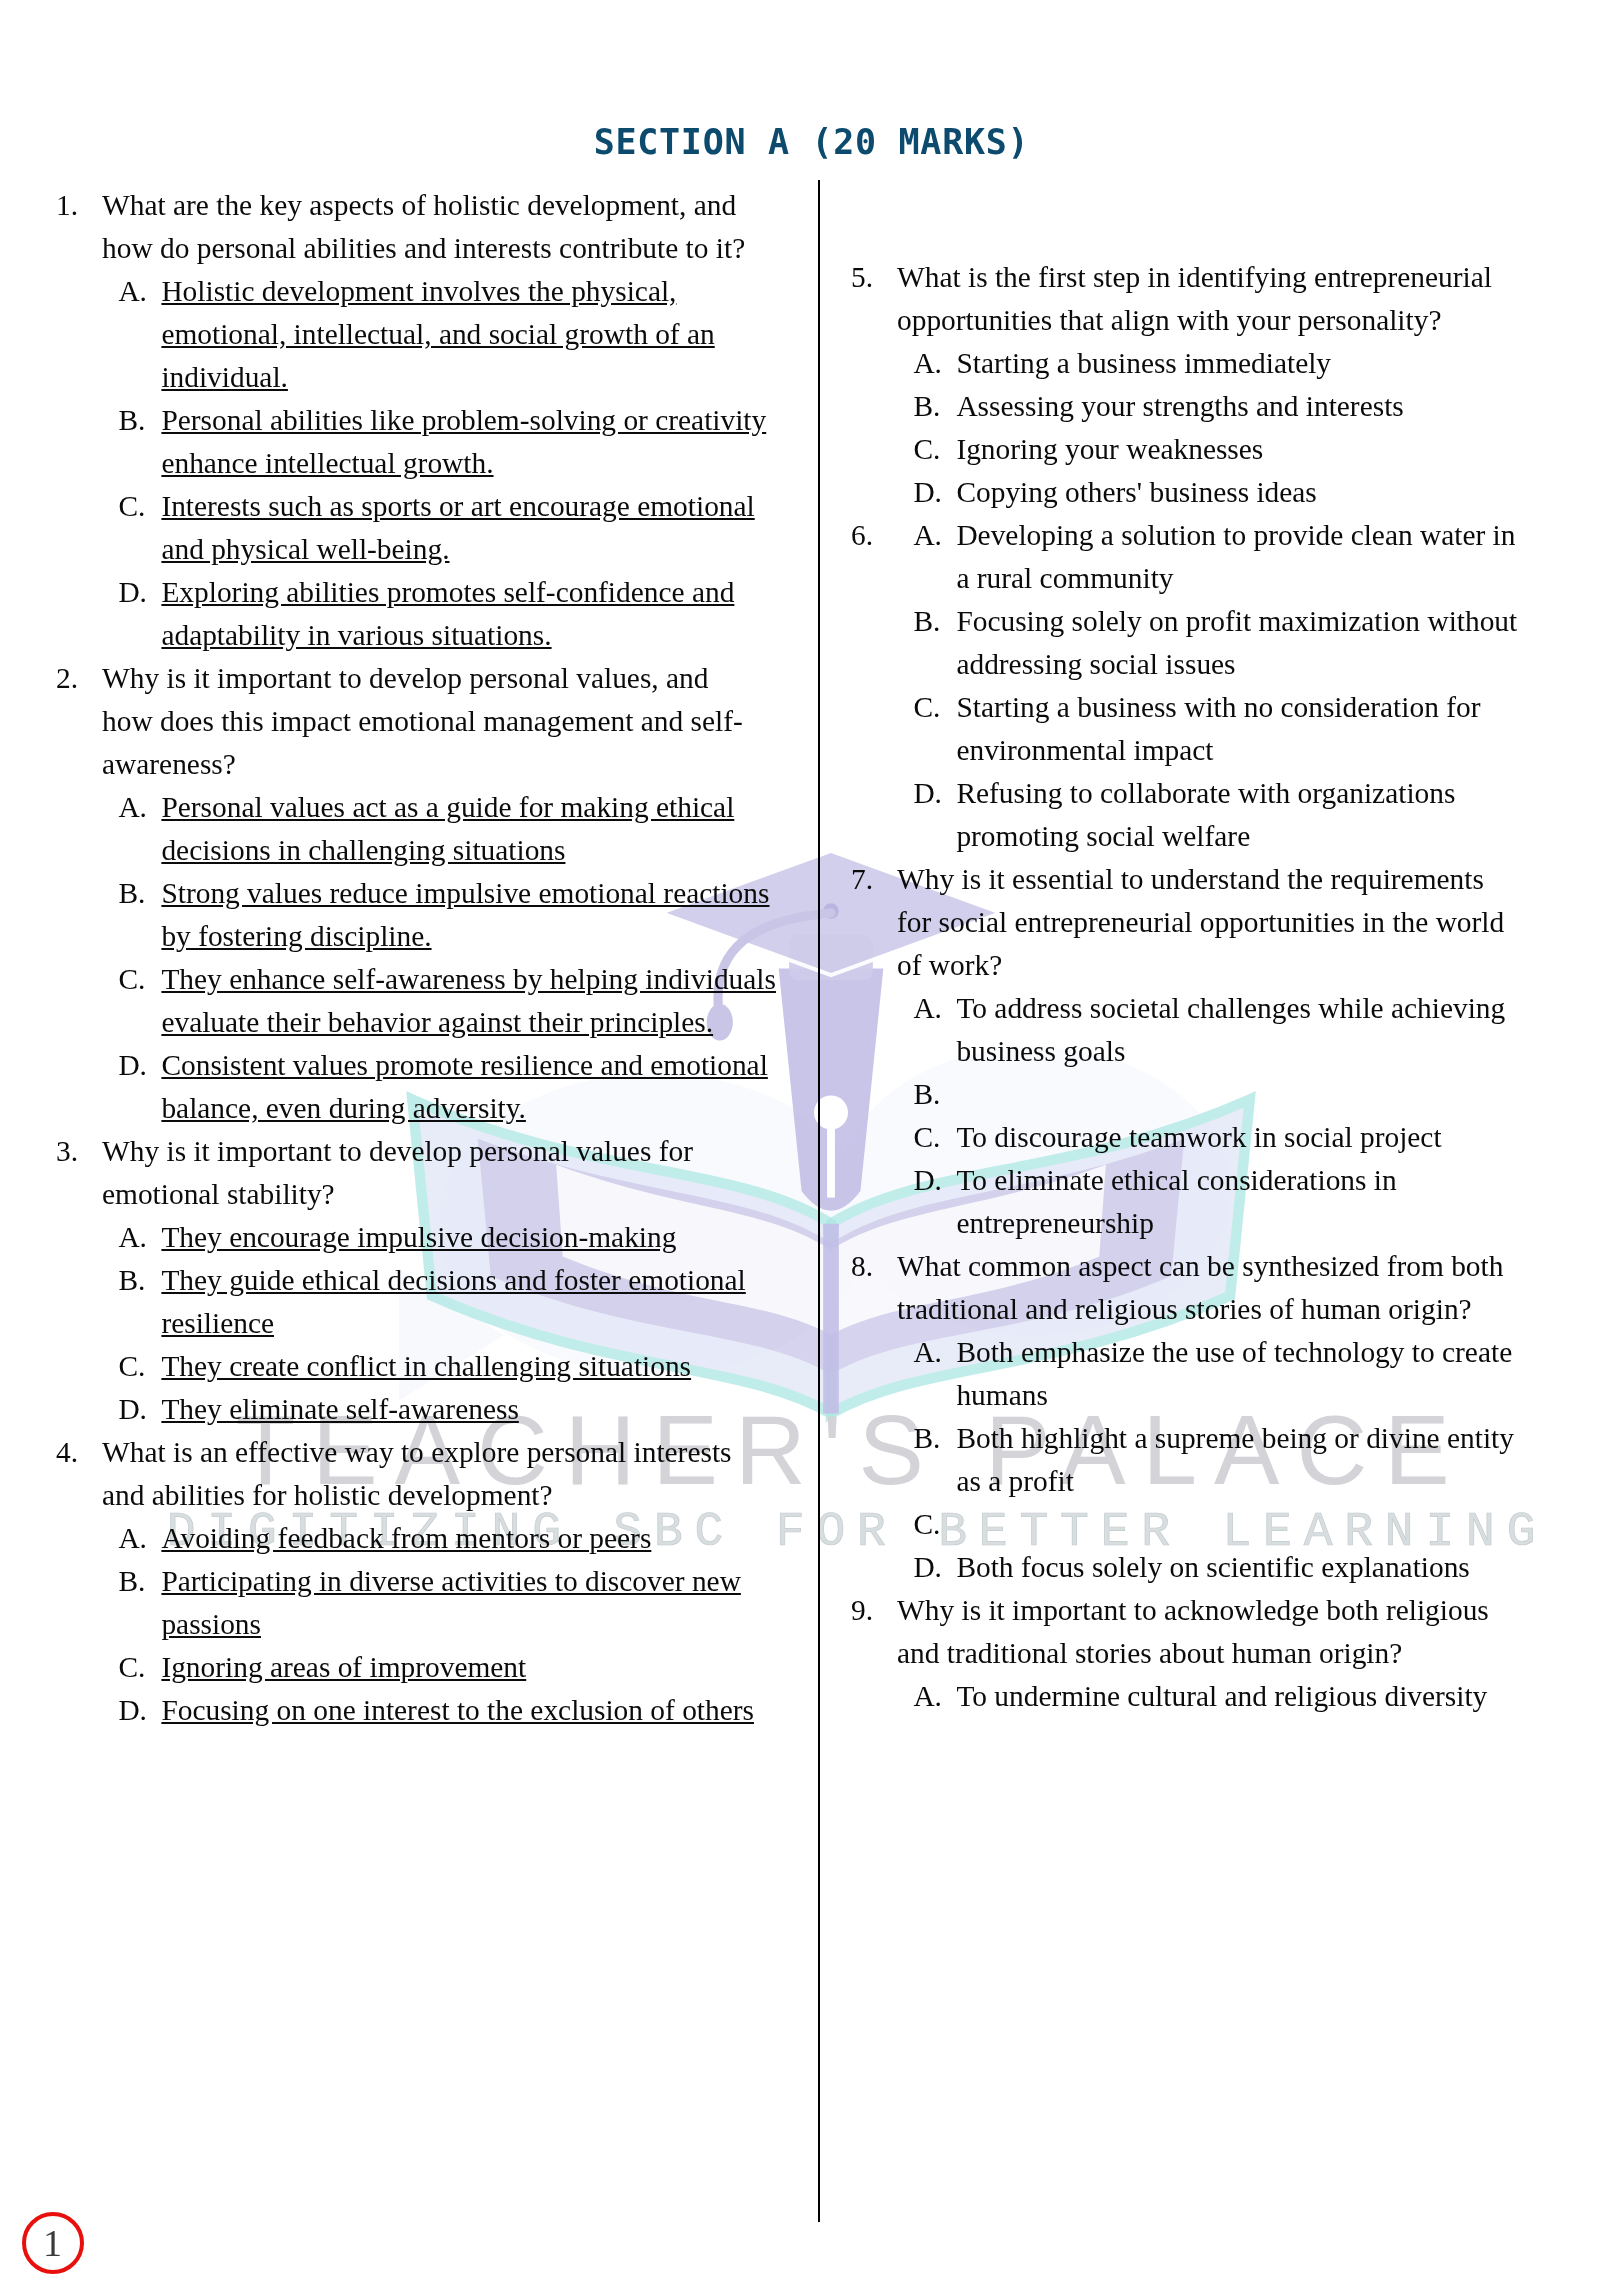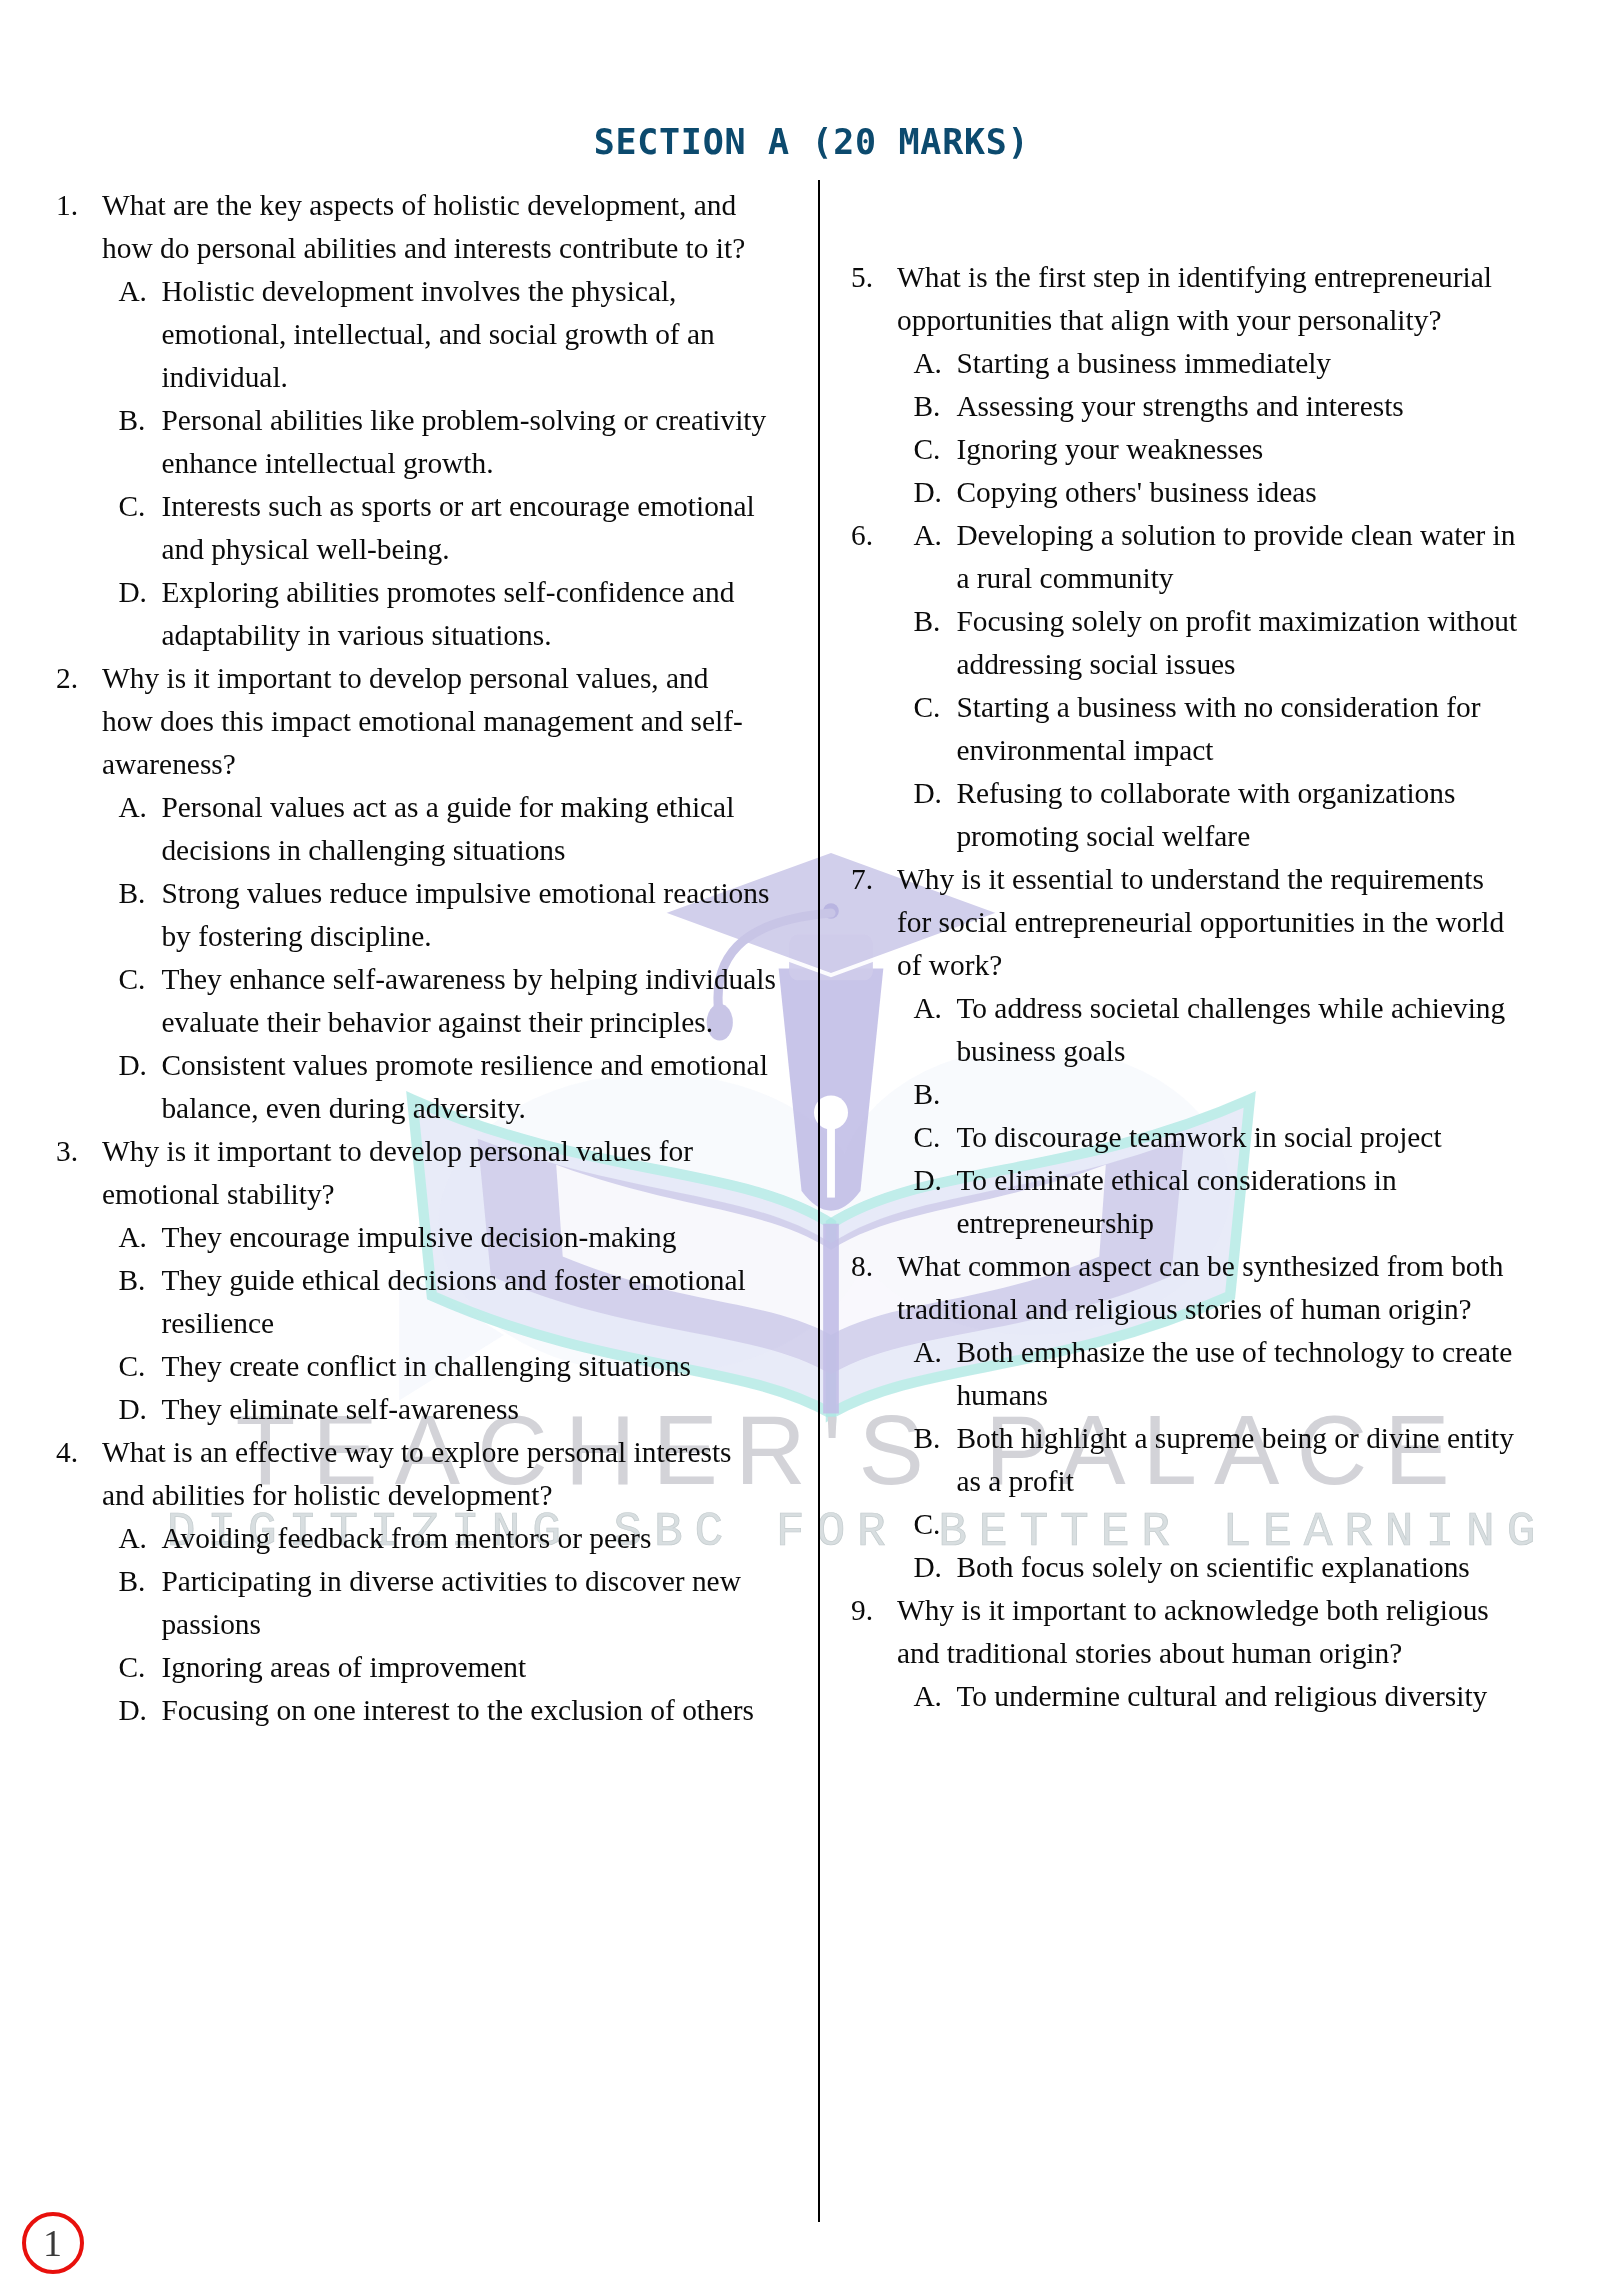--- a/index.html
+++ b/index.html
@@ -48,21 +48,21 @@
     border-left:2.6px solid #000;
     padding:76px 19.6px 0 31px;
   }
   .q{display:flex;align-items:flex-start;}
   .qnum{flex:0 0 46px;}
   .qbody{flex:1;min-width:0;}
   .col-left .qtext{max-width:654px;}
   .col-right .qtext{max-width:615px;}
   .opt{display:flex;align-items:flex-start;padding-left:16.4px;}
   .oletter{flex:0 0 43px;}
-  .col-left .otext{max-width:628px;}
+  .col-left .otext{max-width:628px;text-decoration:underline;}
   .col-right .otext{max-width:576px;}
   
   .page-badge{
     position:absolute;
     z-index:3;
     left:21.6px;
     top:2212px;
     width:62px;
     height:62px;
     border:4.6px solid #e8100c;

